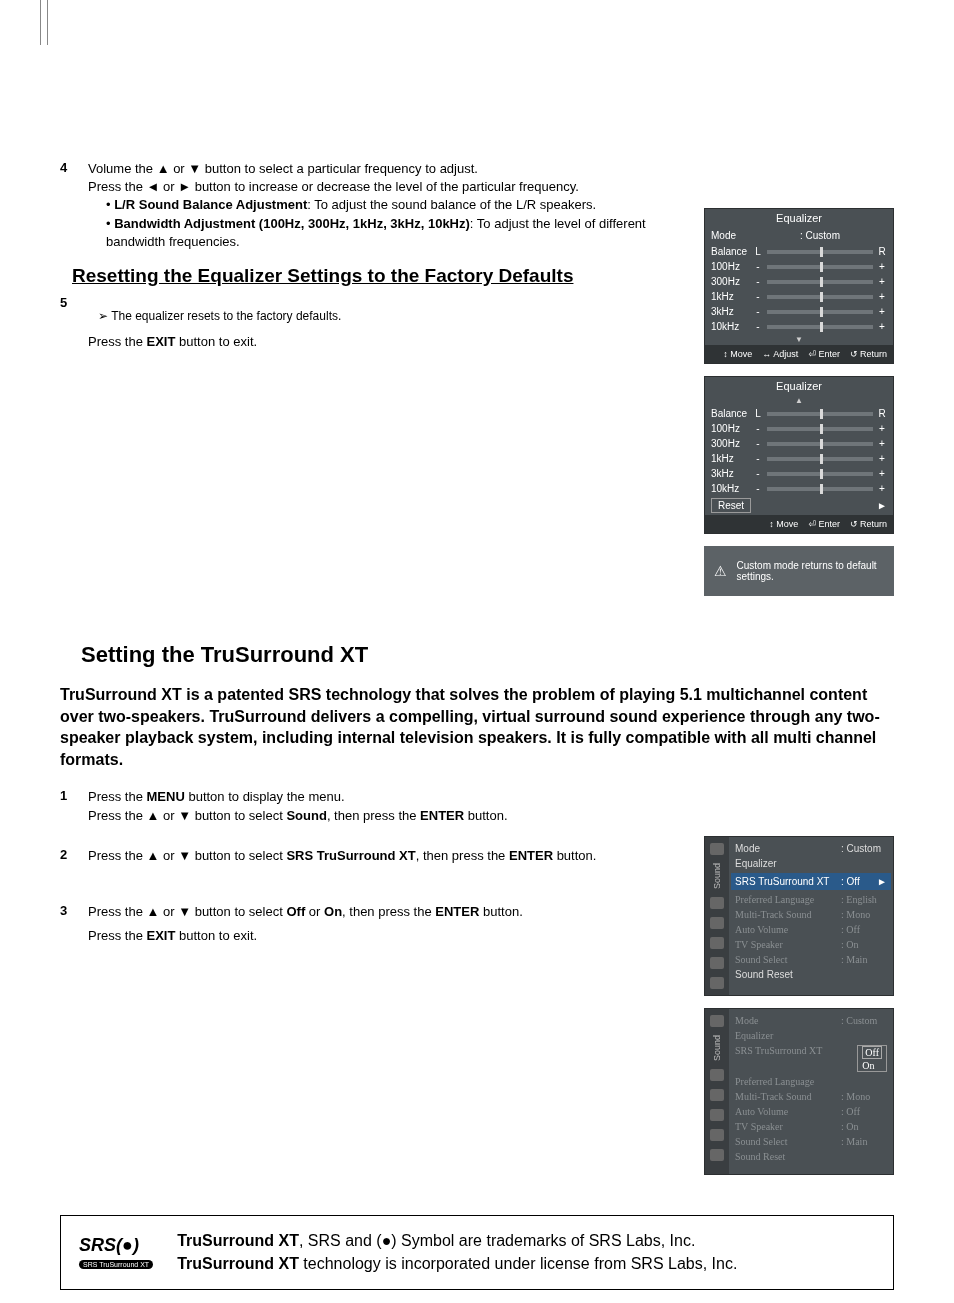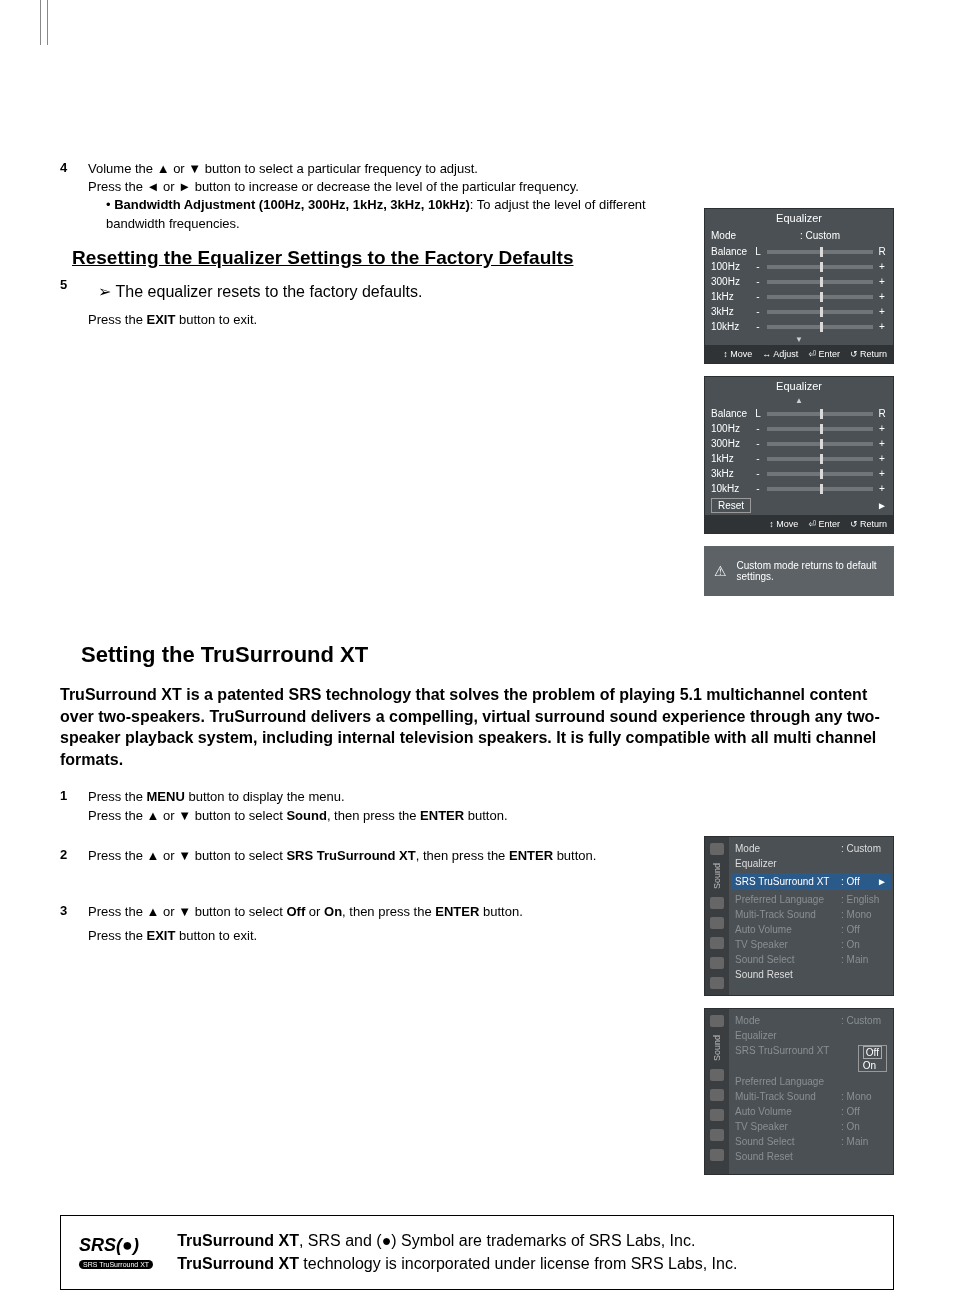--- a/index.html
+++ b/index.html
@@ -7,21 +7,21 @@
   .page { padding:30px 60px 20px 60px; position:relative; min-height:1303px; }
   .vbar-small { position:absolute; left:40px; top:0; width:8px; height:45px; border-left:1px solid #888; border-right:1px solid #888; }
   .columns { display:flex; gap:20px; }
   .leftcol { flex:1; }
   .rightcol { width:190px;margin-top:48px; }
   .step { display:flex; margin-bottom:10px; }
   .step-num { width:28px; font-weight:bold; font-size:13px; }
   .step-body { flex:1; font-size:13px; line-height:1.4; }
   .step-body .bullet { padding-left:18px; }
   .step-body .bullet span.dot::before { content:"• "; }
-  .note { font-size:16px; padding-left:10px; margin-top:4px; }
+  .note { font-size:12px; padding-left:10px; margin-top:13px; }
   .section-heading { font-size:19px; font-weight:bold; text-decoration:underline; margin:14px 0 8px 12px; }
   .title-block { display:flex; align-items:flex-start; margin:40px 0 10px 0; }
   .title-bar { width:7px; background:#6a6a6a; margin-right:14px; }
   .title-txt { font-size:22px; font-weight:bold; padding:6px 0; }
   .intro { font-weight:bold; font-size:16px; line-height:1.35; margin:6px 0 18px 0; }
   
   .osd { background:#4a5054; color:#fff; font-size:10px; border:1px solid #2c2f31; margin-bottom:12px; }
   .osd-title { text-align:center; padding:3px 0; font-size:11px; }
   .osd-row { display:flex; align-items:center; padding:2px 6px; }
   .osd-row .lab { width:42px; }
@@ -43,21 +43,21 @@
   .menu { background:#4a5054; color:#ddd; font-size:10px; border:1px solid #2c2f31; display:flex; margin-bottom:12px; }
   .menu-side { width:24px; background:#3a3e41; display:flex; flex-direction:column; align-items:center; padding:6px 0; gap:8px; }
   .menu-side .vlabel { writing-mode:vertical-rl; transform:rotate(180deg); font-size:9px; color:#bbb; }
   .menu-side .ic { width:14px; height:12px; background:#666; border-radius:2px; }
   .menu-body { flex:1; padding:4px 6px 10px 6px; }
   .menu-item { display:flex; padding:2px 0; }
   .menu-item .mlab { flex:1; }
   .menu-item .mval { width:46px; }
   .menu-item.hl { background:#2a5a8a; color:#fff; margin:2px -4px; padding:3px 4px; position:relative; }
   .menu-item.hl .arr { position:absolute; right:4px; }
-  .menu-item.dim { color:#8a8f92; }
+  .menu-item.dim { color:#8a8f92;font-family:Liberation Serif, serif; }
   .dropdown { border:1px solid #999; padding:0px 4px; margin-left:4px; }
   
   .srs-box { border:1px solid #000; display:flex; align-items:center; padding:14px 18px; gap:24px; margin-top:28px; }
   .srs-logo { font-weight:bold; font-size:18px; font-style:italic; }
   .srs-sub { font-size:7px; background:#000; color:#fff; padding:1px 4px; display:inline-block; border-radius:6px; }
   .srs-text { font-size:16px; line-height:1.4; }
   
   .page-pill { display:block; width:110px; margin:36px auto 16px auto; background:#ec4899; color:#000; font-size:11px; padding:3px 0; border-radius:10px; }
   .print-foot { display:flex; justify-content:space-between; color:#999; font-size:10px; margin-top:80px; padding:0 4px; }
   b { font-weight:bold; }
@@ -68,20 +68,21 @@
 <div class="page">
   <div class="vbar-small"></div>
 
   <div class="columns" style="margin-top:130px;">
     <div class="leftcol">
       <div class="step">
         <div class="step-num">4</div>
         <div class="step-body">
           <div>Volume the ▲ or ▼ button to select a particular frequency to adjust.</div>
           <div>Press the ◄ or ► button to increase or decrease the level of the particular frequency.</div>
+          <div class="bullet"><span class="dot"></span><b>L/R Sound Balance Adjustment</b><span>: To adjust the sound balance of the L/R speakers.</span></div>
           <div class="bullet"><span class="dot"></span><b>Bandwidth Adjustment (100Hz, 300Hz, 1kHz, 3kHz, 10kHz)</b><span>: To adjust the level of different bandwidth frequencies.</span></div>
         </div>
       </div>
 
       <div class="section-heading">Resetting the Equalizer Settings to the Factory Defaults</div>
 
       <div class="step">
         <div class="step-num">5</div>
         <div class="step-body">
           <div class="note"><span>➢  </span><span>The equalizer resets to the factory defaults.</span></div>

